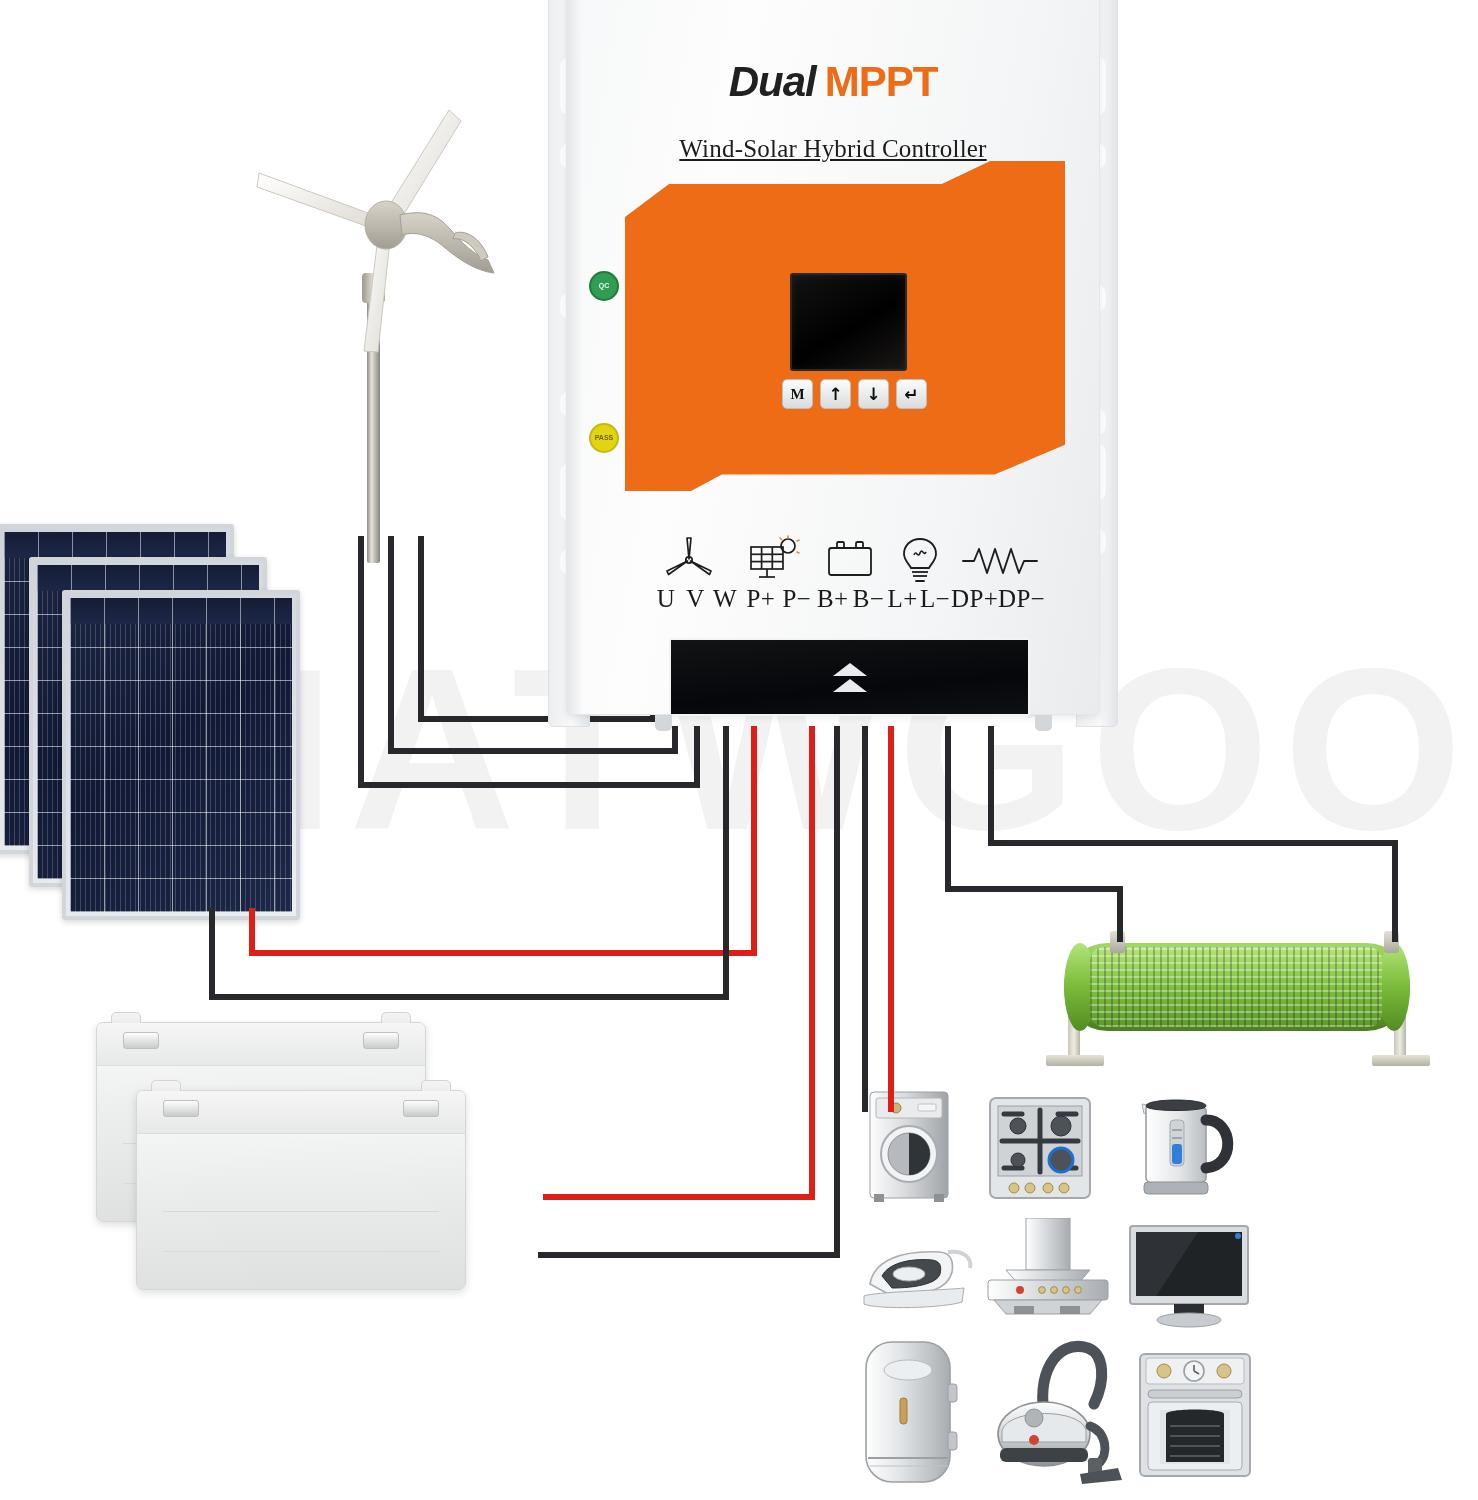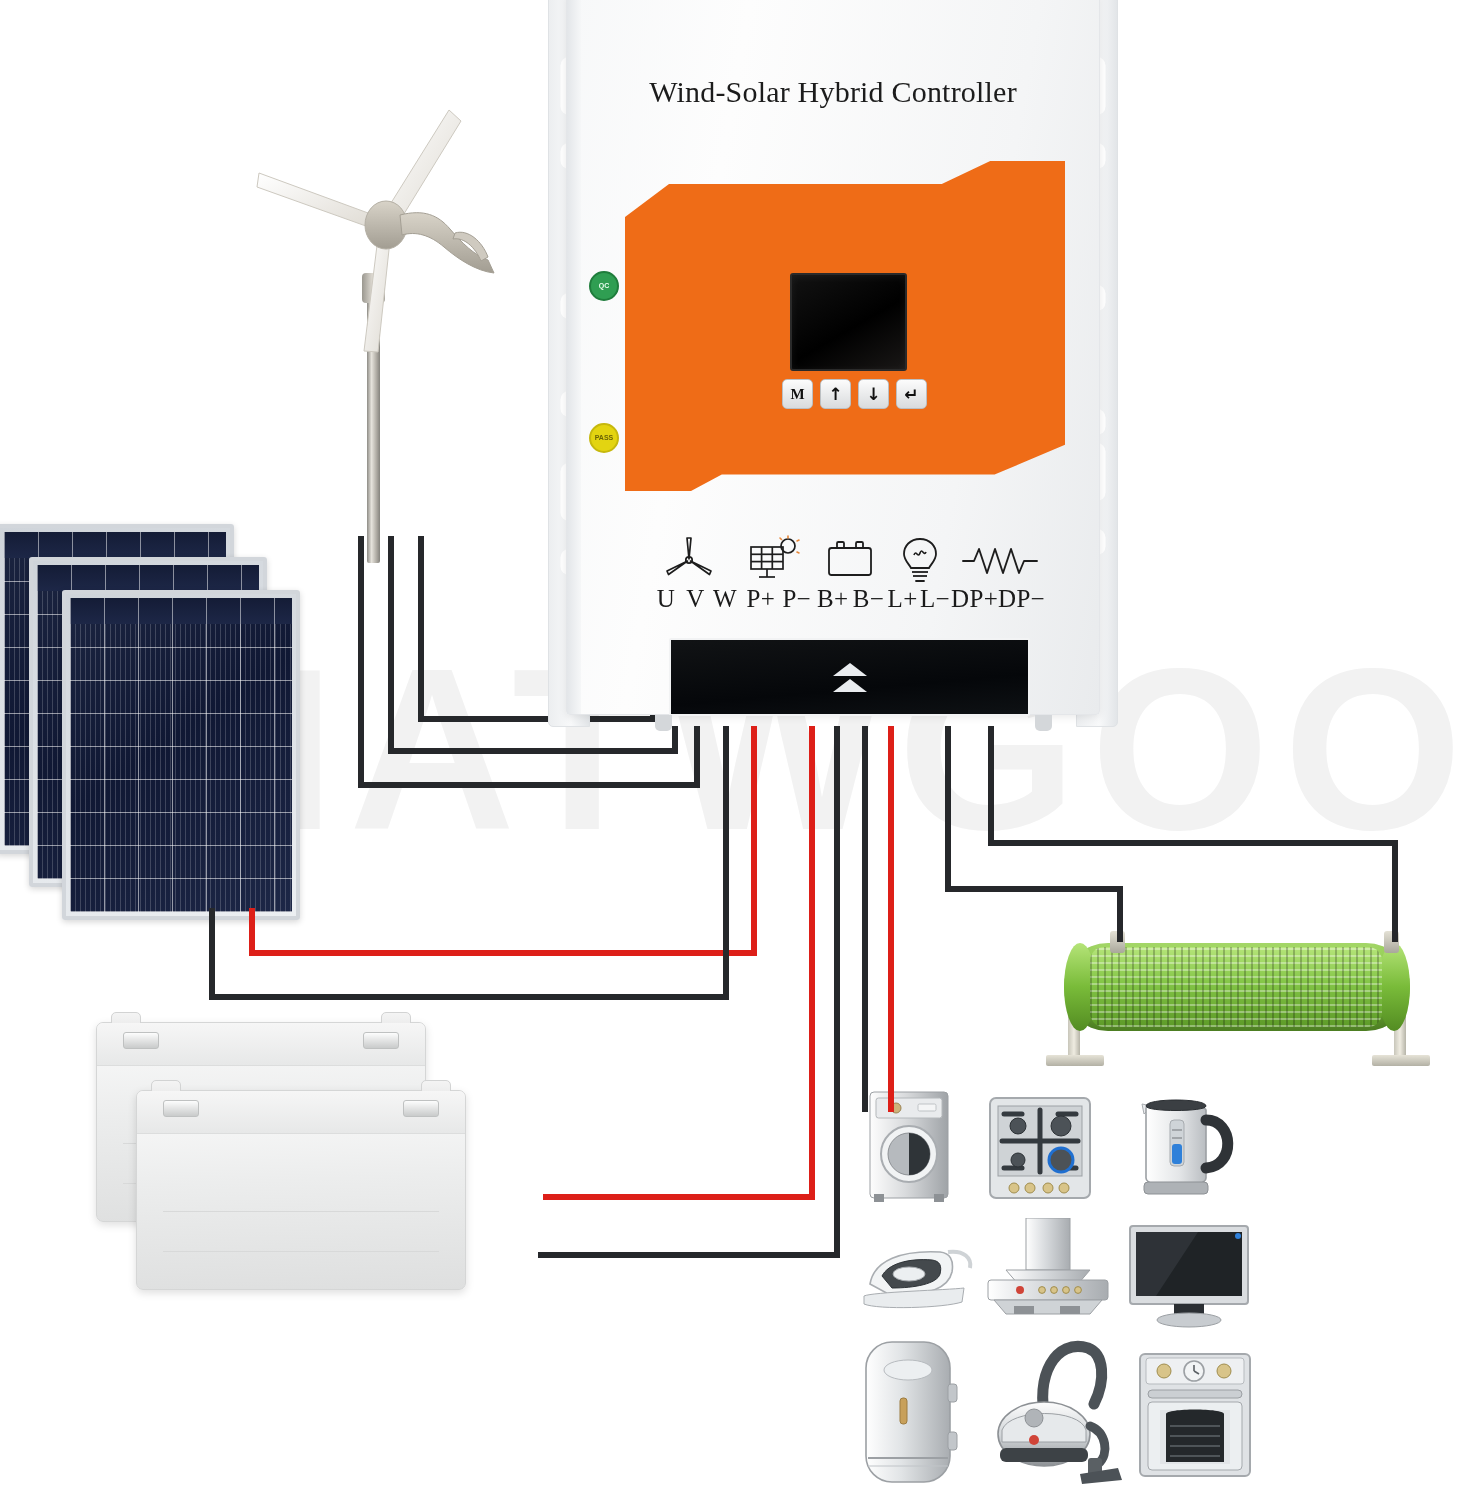--- a/index.html
+++ b/index.html
@@ -33,22 +33,22 @@
      border:1px solid #e4e6e9;border-radius:4px;box-sizing:border-box;
      box-shadow:0 2px 9px rgba(0,0,0,.09);}
   .ctrl-edge{position:absolute;left:0;top:0;width:14px;height:100%;
      background:linear-gradient(90deg,#e3e6e9,#f6f7f8);}
 
   .brand{position:absolute;left:0;right:0;top:68px;text-align:center;}
   .brand-main{font-family:"Liberation Sans",sans-serif;font-size:42px;
      font-weight:700;font-style:italic;letter-spacing:-1px;line-height:1;}
   .brand-dual{color:#212121;}
   .brand-mppt{color:#ef6c17;margin-left:9px;font-style:normal;}
-  .brand-sub{margin-top:14px;font-size:30px;color:#1c1c1c;
-     font-family:"Liberation Serif",serif;letter-spacing:.2px;}
+  .brand-sub{margin-top:32px;font-size:25px;color:#1c1c1c;
+     font-family:"Liberation Serif",serif;letter-spacing:.2px;text-decoration:underline;}
 
   .orange-plate{position:absolute;left:58px;top:168px;width:440px;height:330px;
      background:#ef6c17;
      clip-path:polygon(0% 17%,10% 7%,72% 7%,83% 0%,100% 0%,100% 86%,84% 95%,
                        22% 95%,15% 100%,0% 100%);}
   .lcd{position:absolute;left:223px;top:280px;width:113px;height:94px;
      background:linear-gradient(150deg,#121212,#000 55%,#191716);
      border:2px solid #2a2a2a;border-radius:3px;
      box-shadow:inset 0 2px 8px rgba(255,255,255,.06);}
   .keys{position:absolute;left:215px;top:386px;display:flex;gap:7px;}
@@ -215,20 +215,23 @@
       <div class="slot" style="top:292px;height:26px;"></div>
       <div class="slot" style="top:416px;height:26px;"></div>
       <div class="slot" style="top:450px;height:58px;"></div>
       <div class="slot" style="top:536px;height:26px;"></div>
     </div>
 
     <div class="ctrl-body">
       <div class="ctrl-edge"></div>
 
       <div class="brand">
+        <div class="brand-main">
+          <span class="brand-dual">Dual</span><span class="brand-mppt">MPPT</span>
+        </div>
         <div class="brand-sub">Wind-Solar Hybrid Controller</div>
       </div>
 
       <div class="sticker green">QC</div>
       <div class="sticker yellow">PASS</div>
 
       <div class="orange-plate"></div>
 
       <div class="lcd"></div>
 

